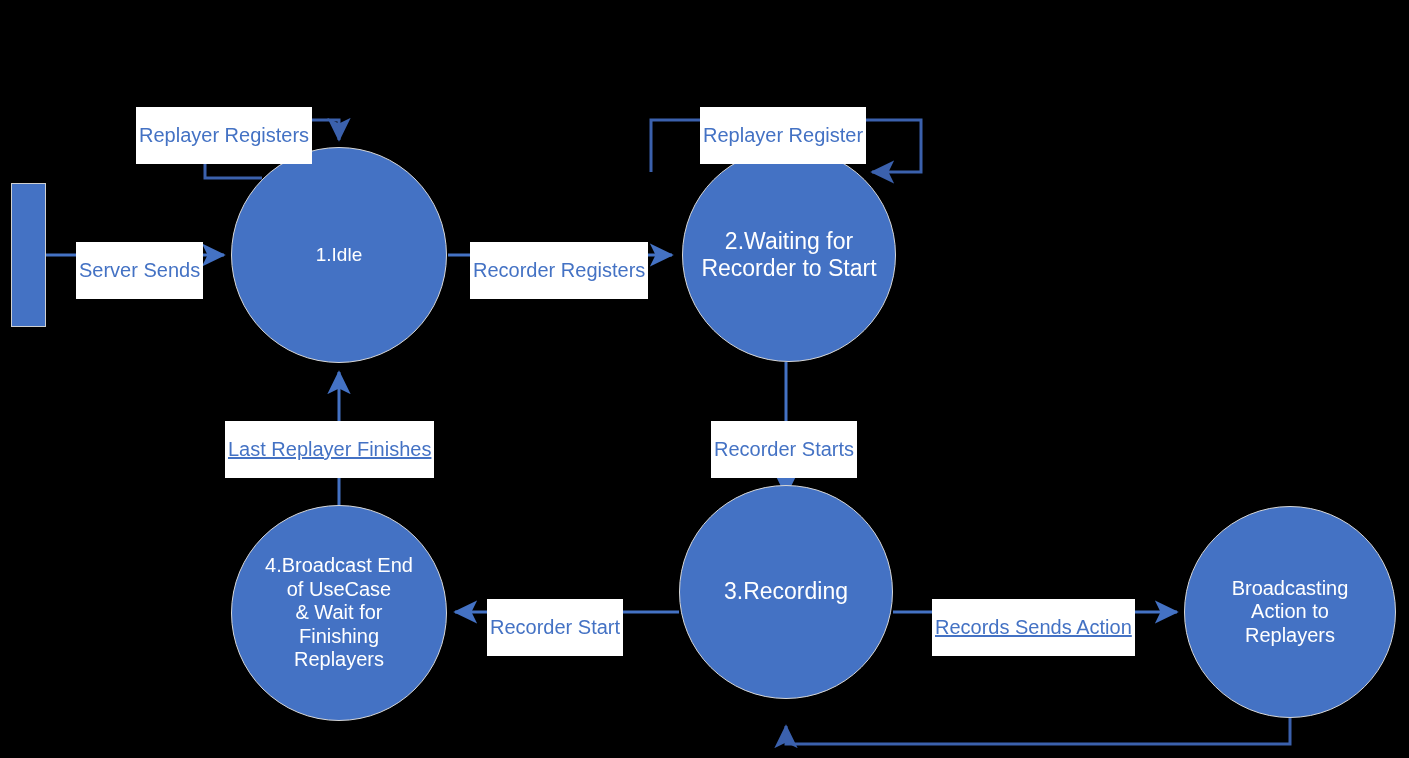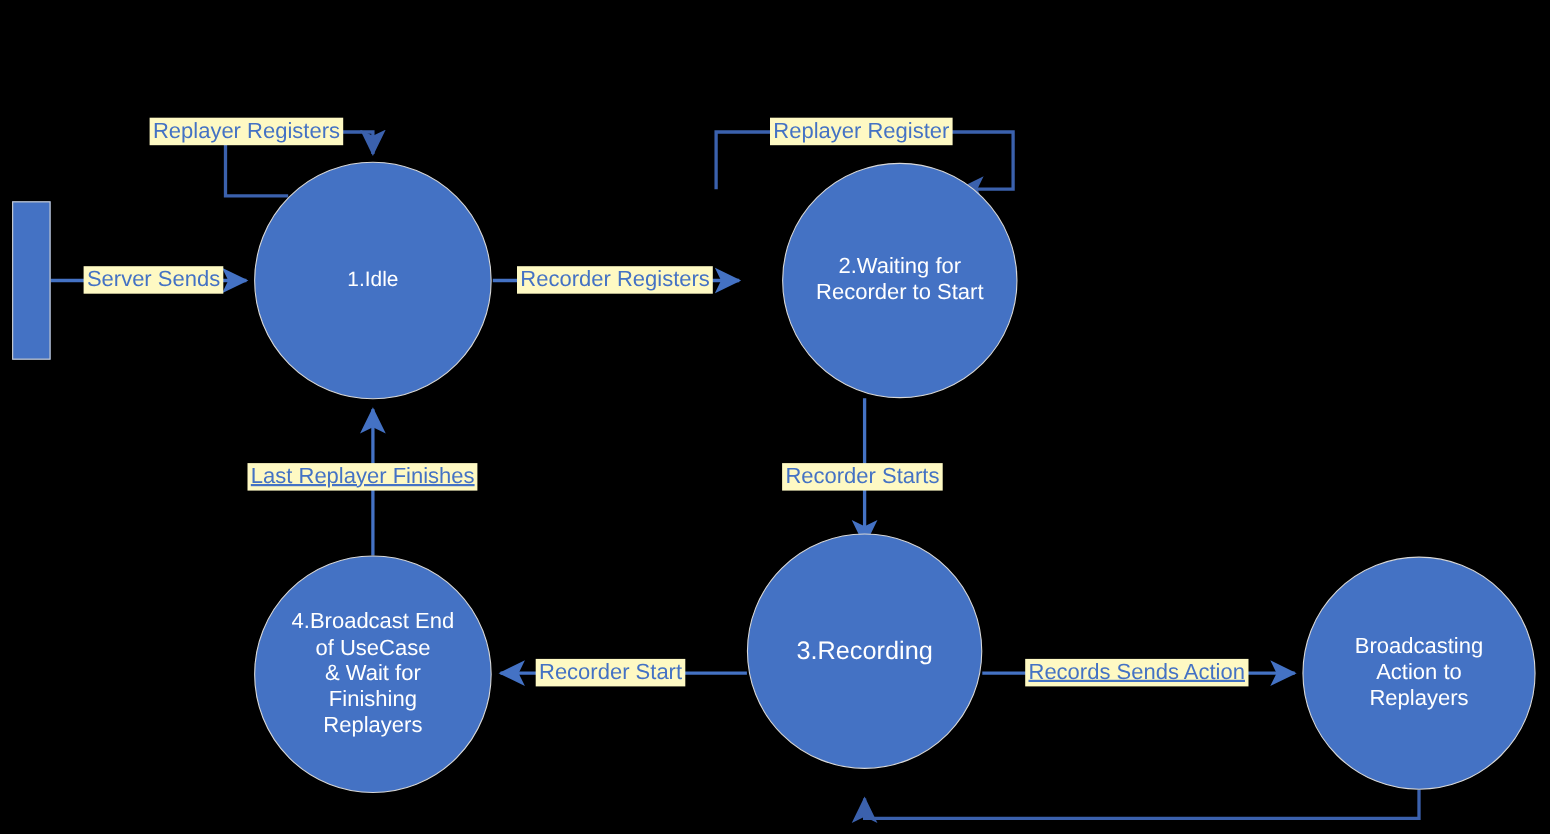--- a/index.html
+++ b/index.html
@@ -39,23 +39,23 @@
   }
   .start-bar {
     position: absolute;
     background: #4472C4;
     border: 1px solid #d0d0d0;
     box-sizing: border-box;
     z-index: 3;
   }
   .edge-label {
     position: absolute;
-    background: #fef9c3;
+    background: #ffffff;
     color: #4472C4;
-    padding: 1px 3px;
+    padding: 17px 3px;
     white-space: nowrap;
     z-index: 4;
     line-height: 1.15;
   }
 </style>
 </head>
 <body>
 
 <div id="canvas">
 
@@ -85,21 +85,21 @@
 
     <line x1="893" y1="612" x2="1177" y2="612" stroke="#4472C4" stroke-width="3" marker-end="url(#ah)"></line>
 
     <path d="M 1290 718 L 1290 744 L 786 744 L 786 726" fill="none" stroke="#3B61AD" stroke-width="3" marker-end="url(#ahd)"></path>
   </svg>
 
   <div class="start-bar" style="left:11px; top:183px; width:35px; height:144px;"></div>
 
   <div class="node" style="left:231px; top:147px; width:216px; height:216px; font-size:19px;">1.Idle</div>
 
-  <div class="node" style="left:711px; top:148px; width:214px; height:214px; font-size:20px;">2.Waiting for
+  <div class="node" style="left:682px; top:148px; width:214px; height:214px; font-size:23px;">2.Waiting for
 Recorder to Start</div>
 
   <div class="node" style="left:679px; top:485px; width:214px; height:214px; font-size:23px;">3.Recording</div>
 
   <div class="node" style="left:231px; top:505px; width:216px; height:216px; font-size:20px;">4.Broadcast End
 of UseCase
 &amp; Wait for
 Finishing
 Replayers</div>
 

